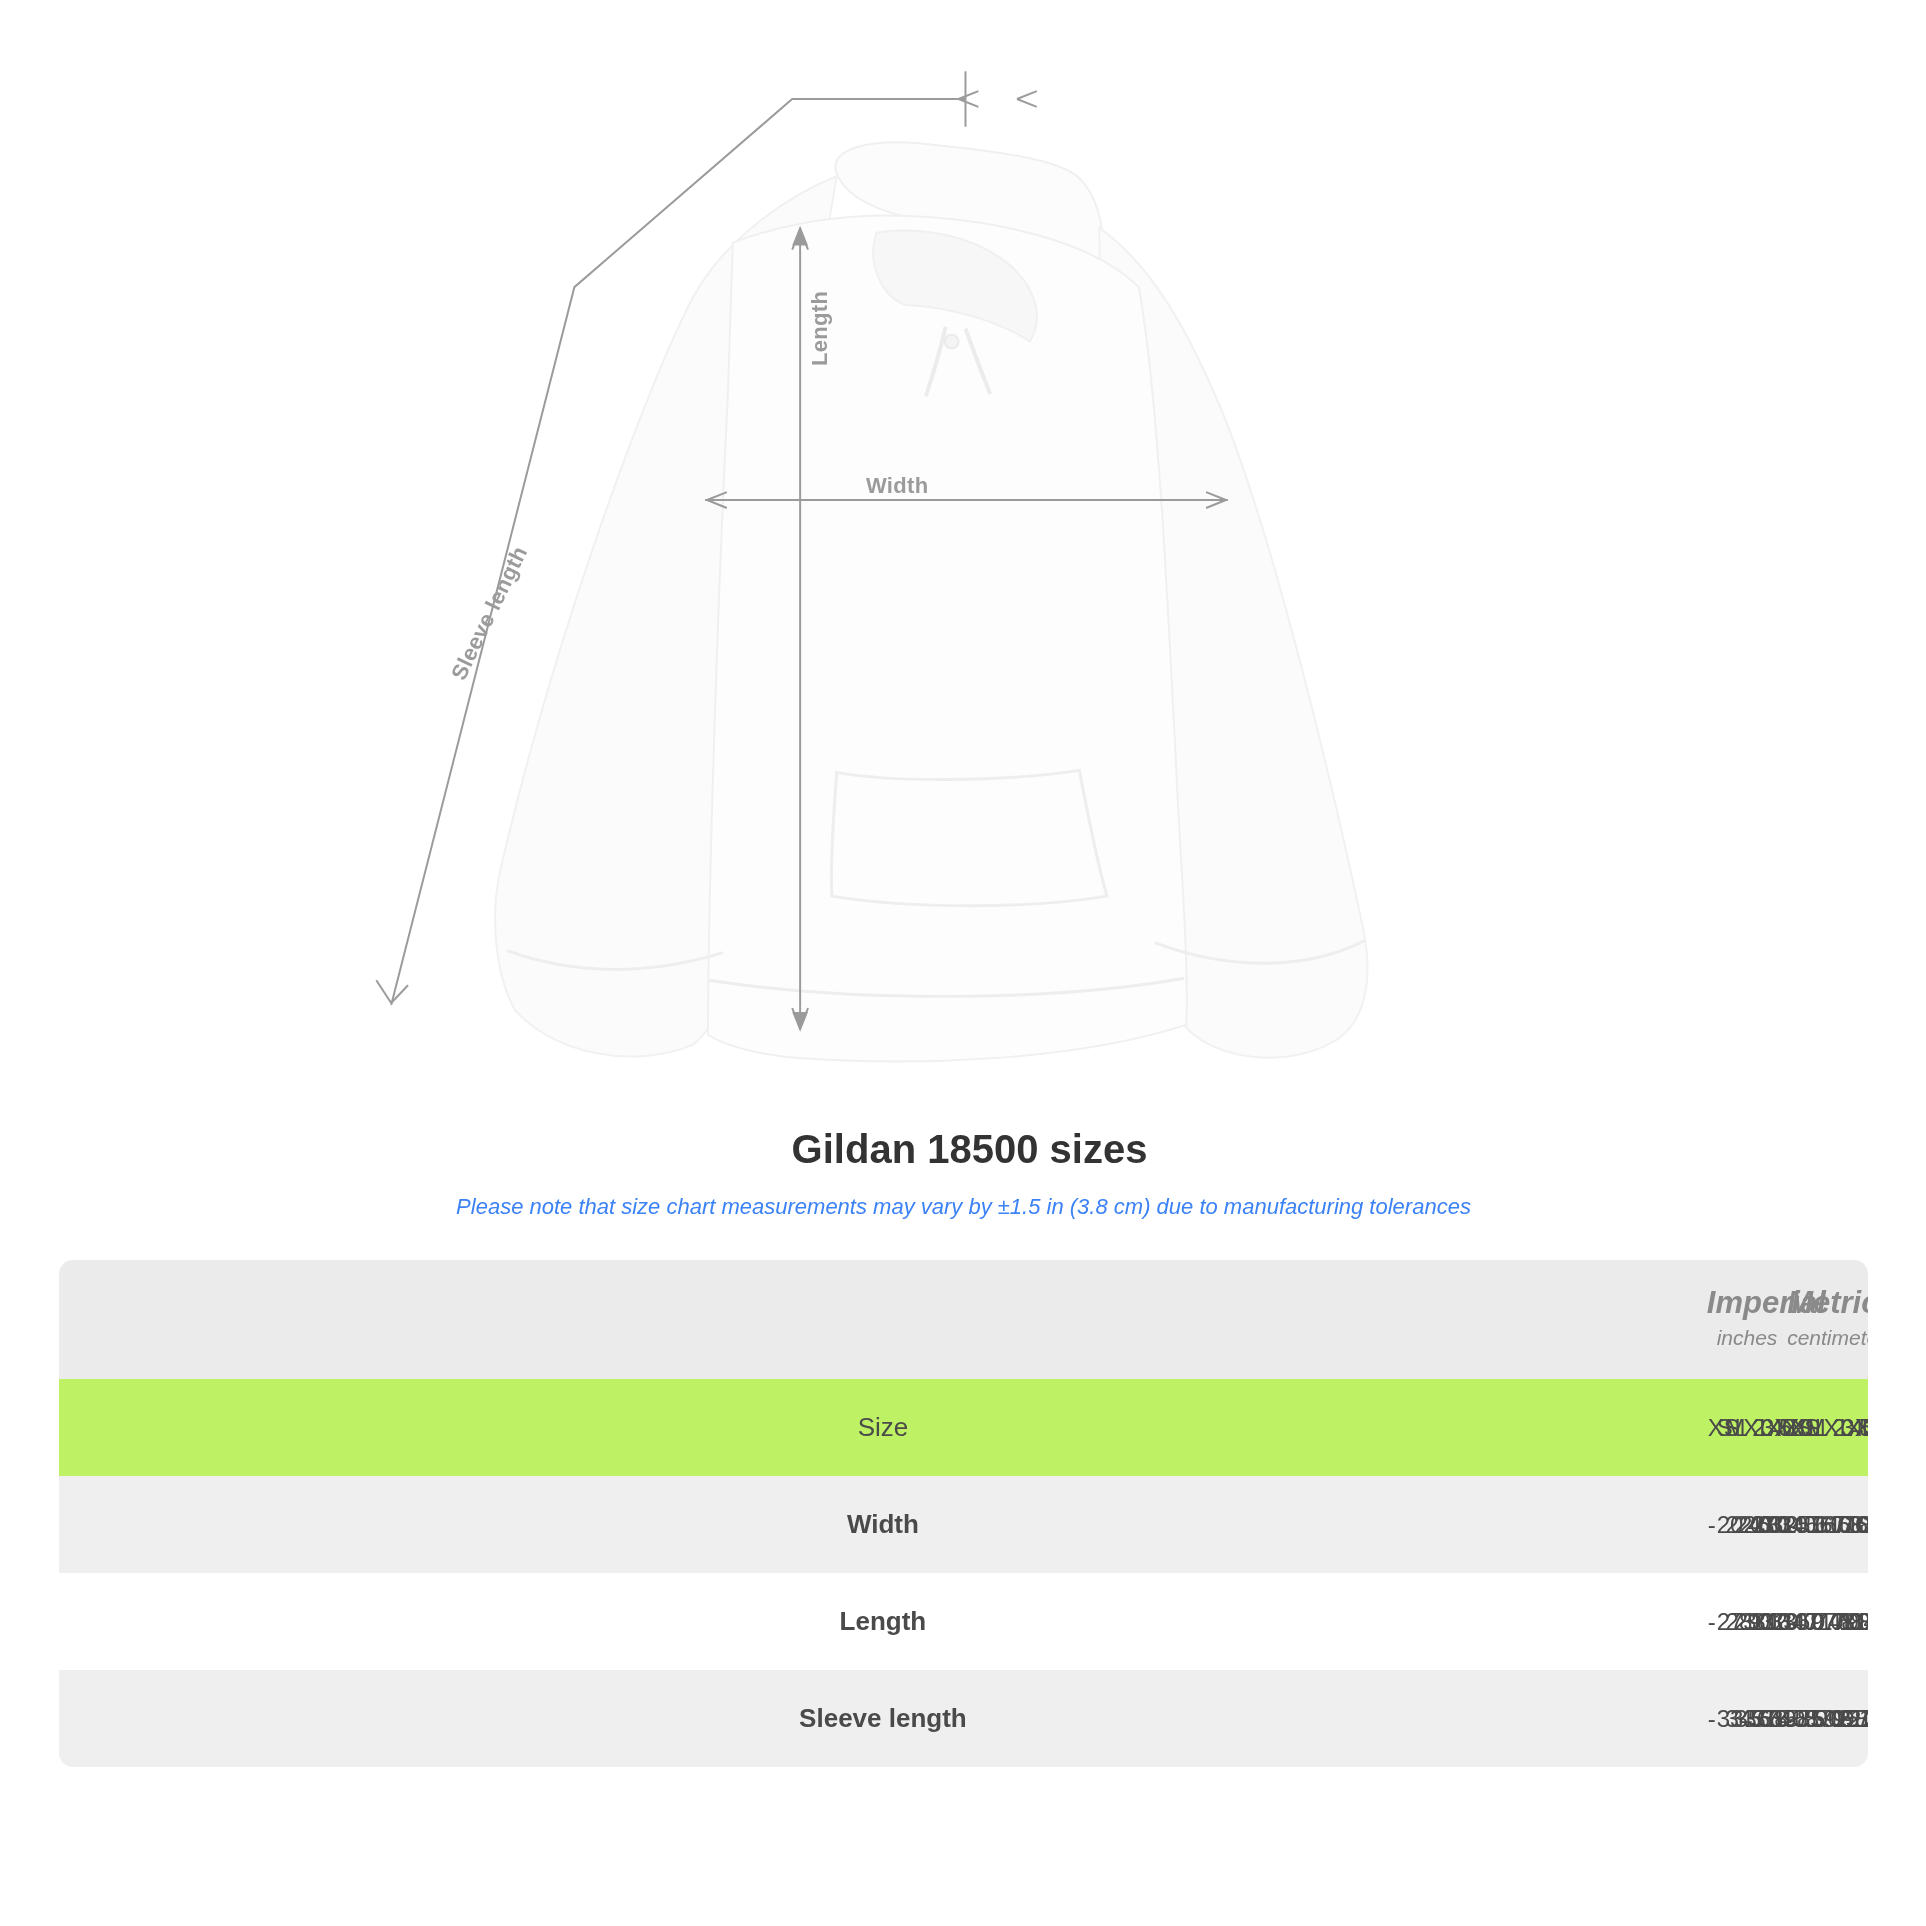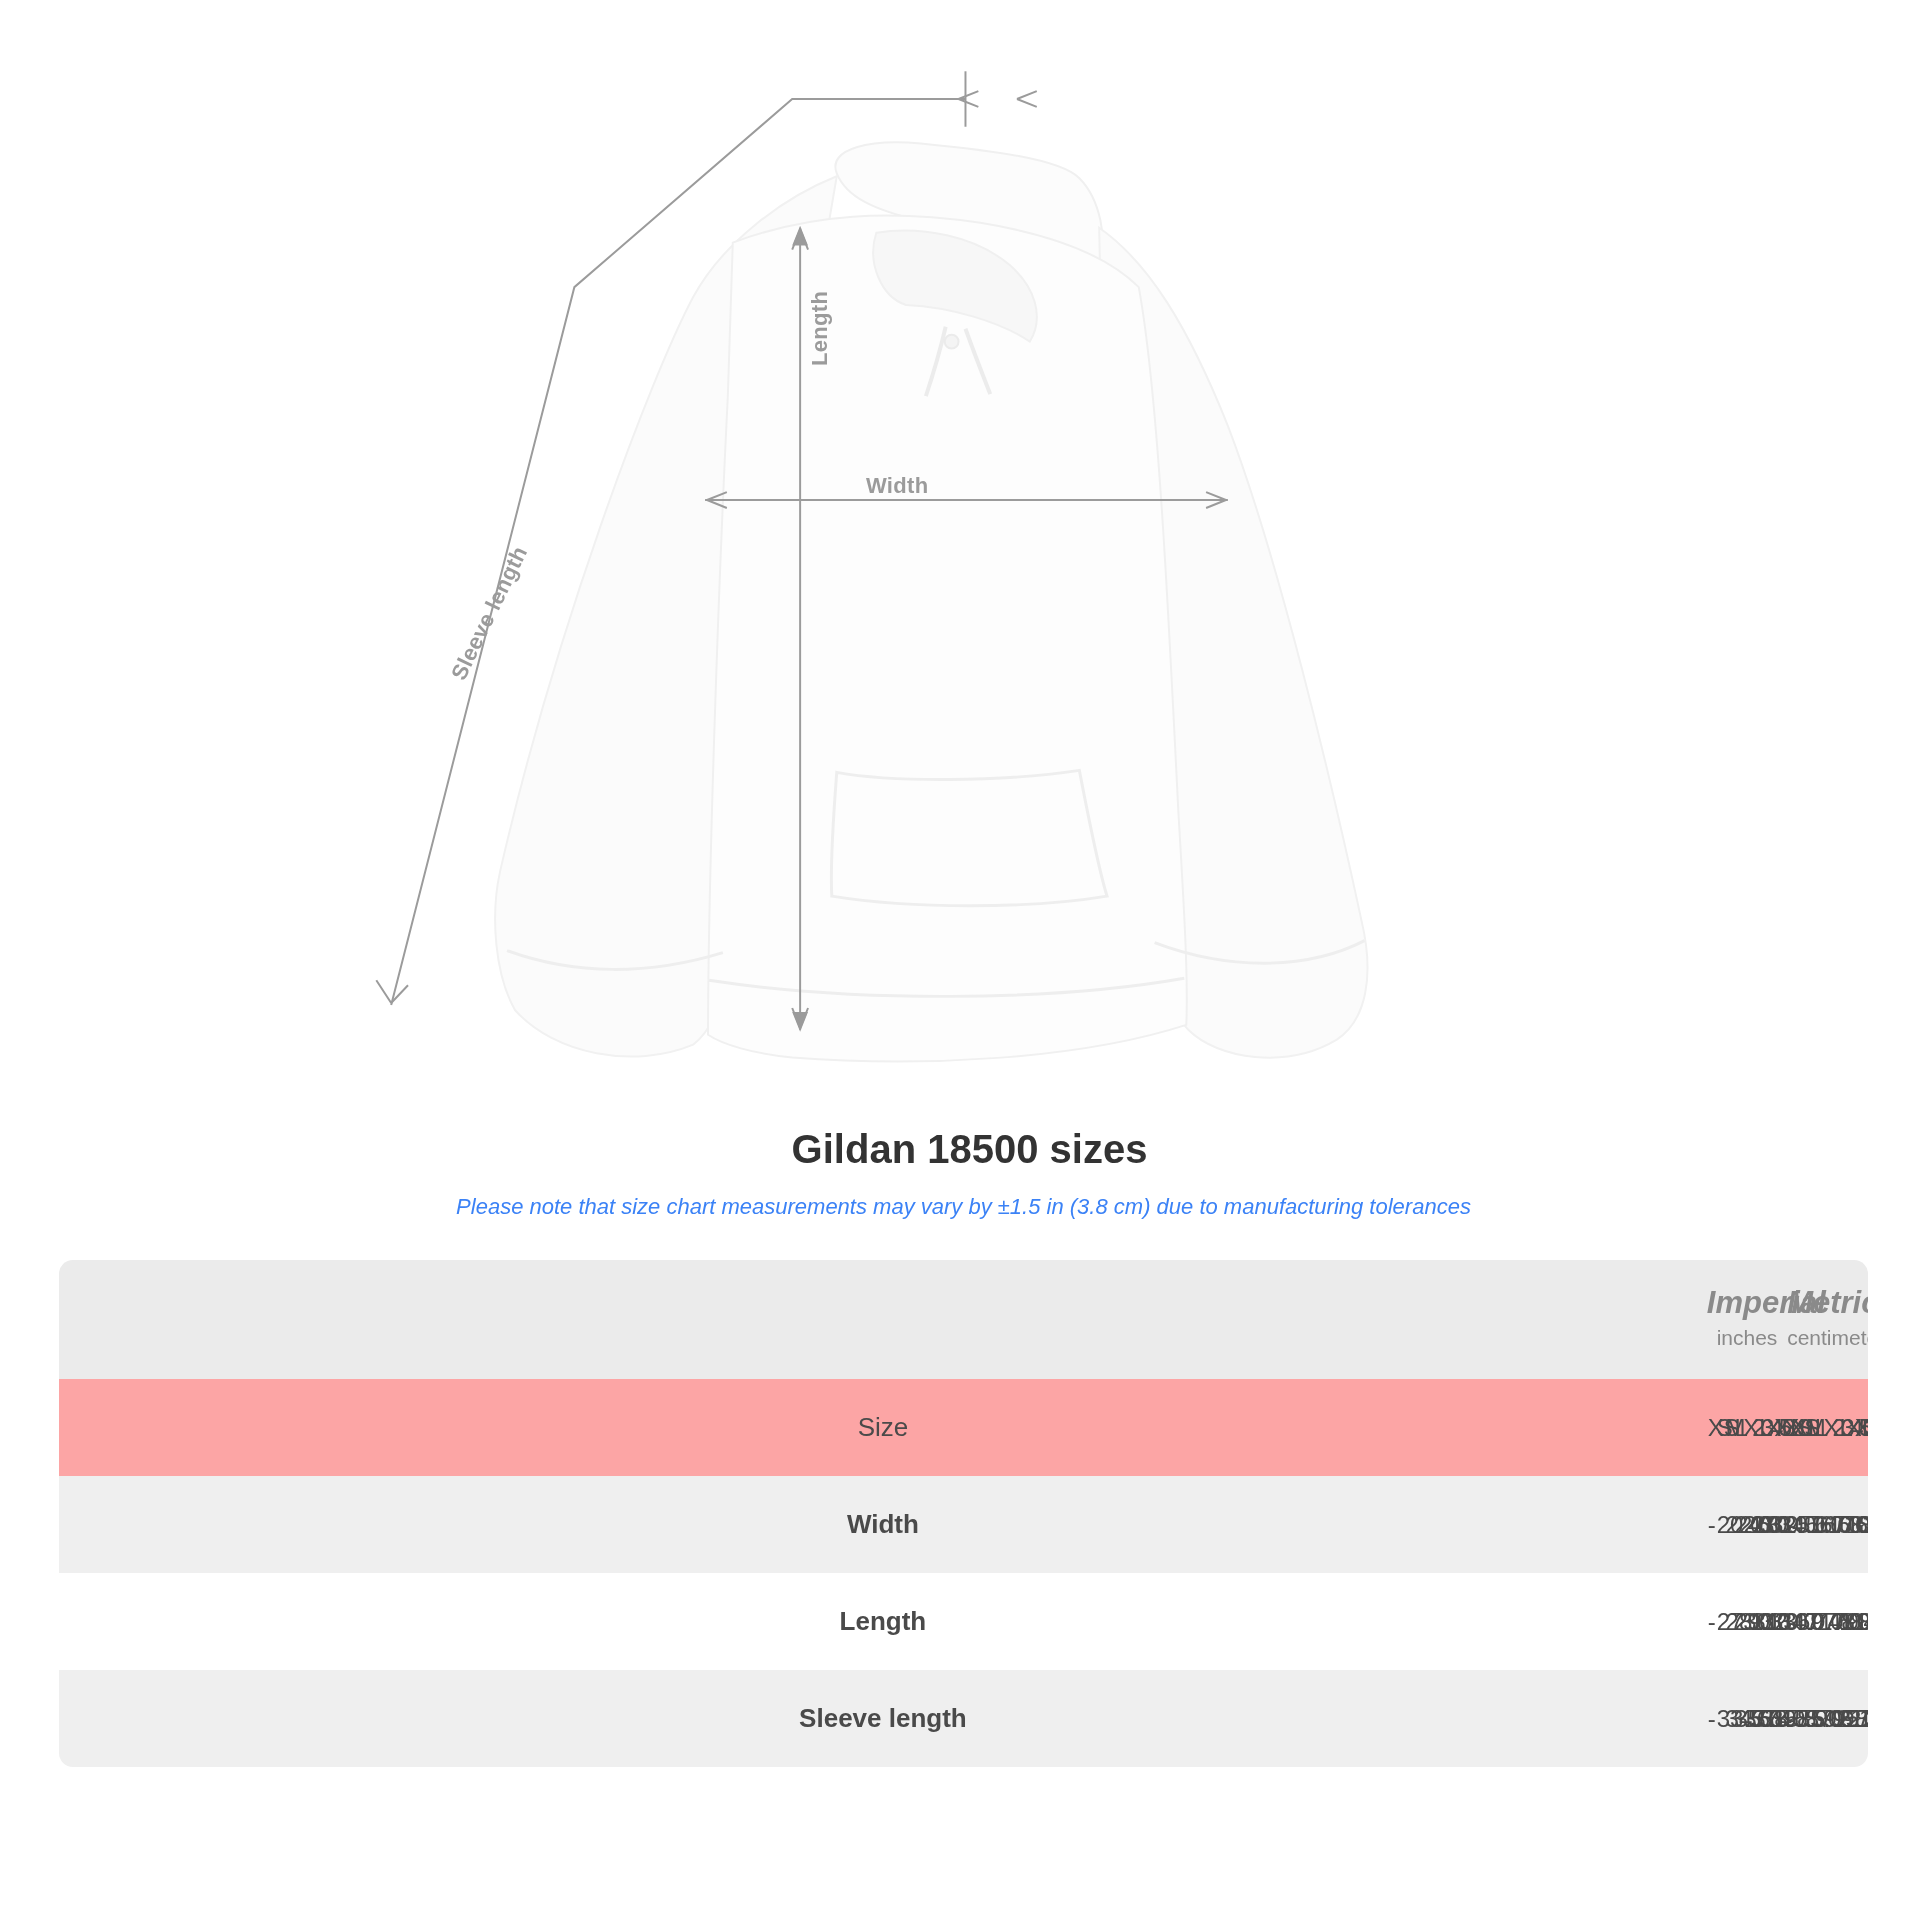--- a/index.html
+++ b/index.html
@@ -99,25 +99,26 @@
   }
   .unit-name {
     font-size: 31px;
     font-style: italic;
     font-weight: bold;
     color: #8a8a8a;
     line-height: 1.15;
   }
   .unit-sub {
     font-size: 21px;
+    font-style: italic;
     color: #8a8a8a;
     line-height: 1.6;
   }
   .head-row td {
-    background: #fca5a5;
+    background: #bef264;
     height: 95px;
     font-weight: bold;
     color: #5a5a5a;
     font-size: 25px;
   }
   .head-row td.rowlabel {
     font-size: 26px;
   }
   .data-row td {
     height: 95px;

